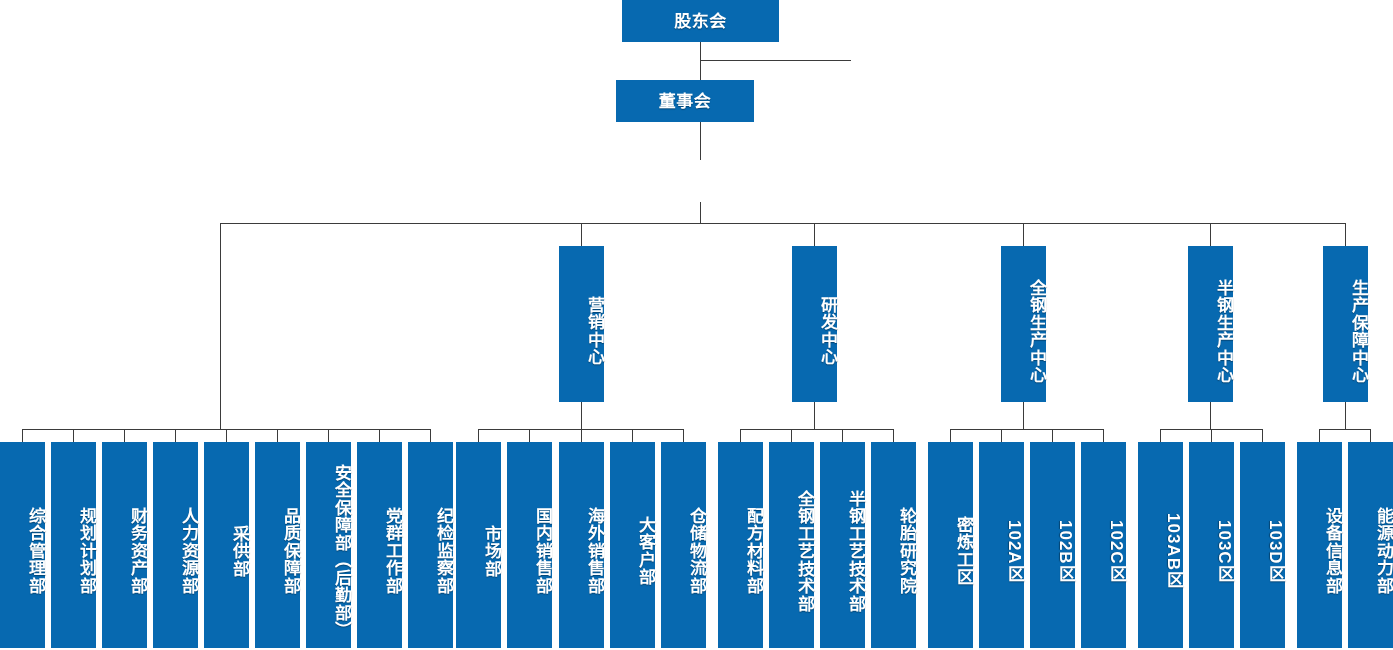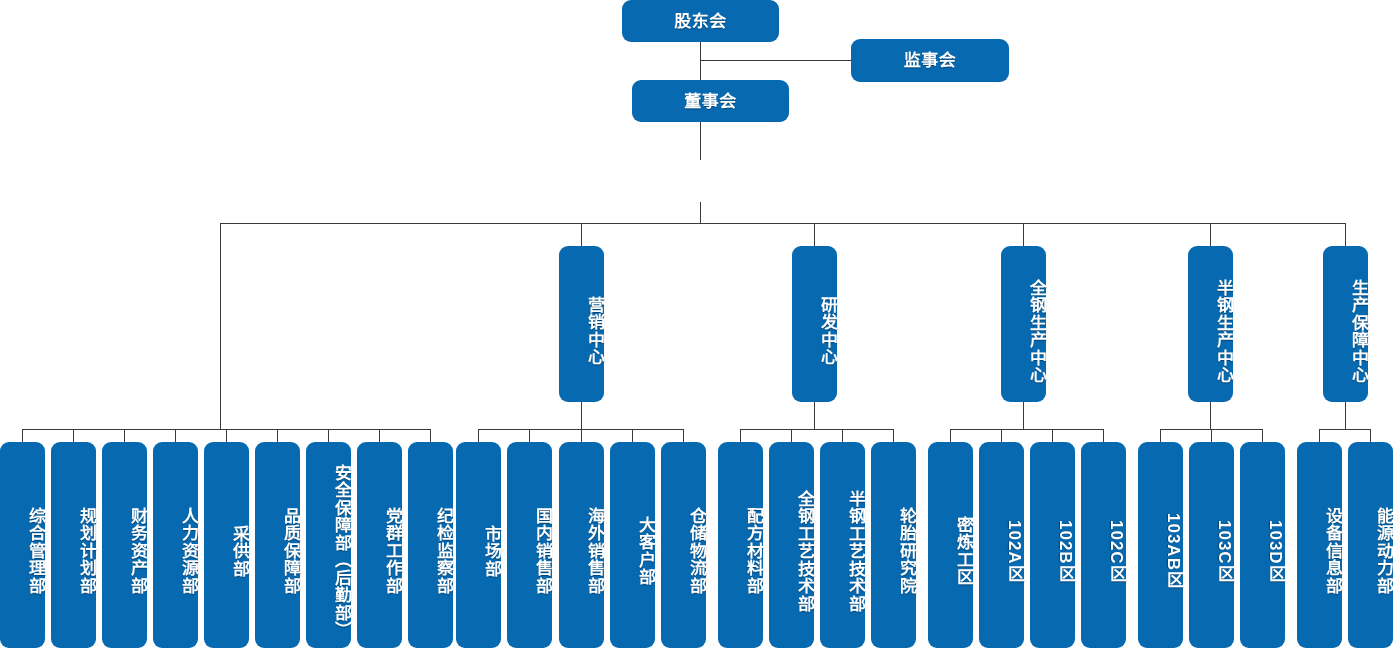--- a/index.html
+++ b/index.html
@@ -22,21 +22,20 @@
     position:absolute;
     background:#0769b0;
     color:#ffffff;
     display:flex;
     align-items:center;
     justify-content:center;
     box-sizing:border-box;
     font-weight:bold;
     letter-spacing:0.5px;
     text-shadow:0 1px 1px rgba(0,0,0,.35);
-    border-radius:9px;
   }
   
   .node.horiz{
     font-size:17px;
     line-height:1;
   }
   
   .node.vert{
     writing-mode:vertical-rl;
     text-orientation:upright;
@@ -60,25 +59,22 @@
 </style>
 </head>
 <body>
 
 <div id="chart">
 
   <div class="node horiz" style="left:622px;top:0px;width:157px;height:42px;">
     <span>股东会</span>
   </div>
 
-  <div class="node horiz" style="left:851px;top:39px;width:158px;height:43px;">
-    <span>监事会</span>
-  </div>
-
-  <div class="node horiz" style="left:632px;top:80px;width:157px;height:42px;">
+
+  <div class="node horiz" style="left:616px;top:80px;width:138px;height:42px;">
     <span>董事会</span>
   </div>
 
 
   <div class="ln v" style="left:700px;top:42px;height:38px;"></div>
 
   <div class="ln h" style="left:700px;top:60px;width:151px;"></div>
 
   <div class="ln v" style="left:700px;top:122px;height:38px;"></div>
 

